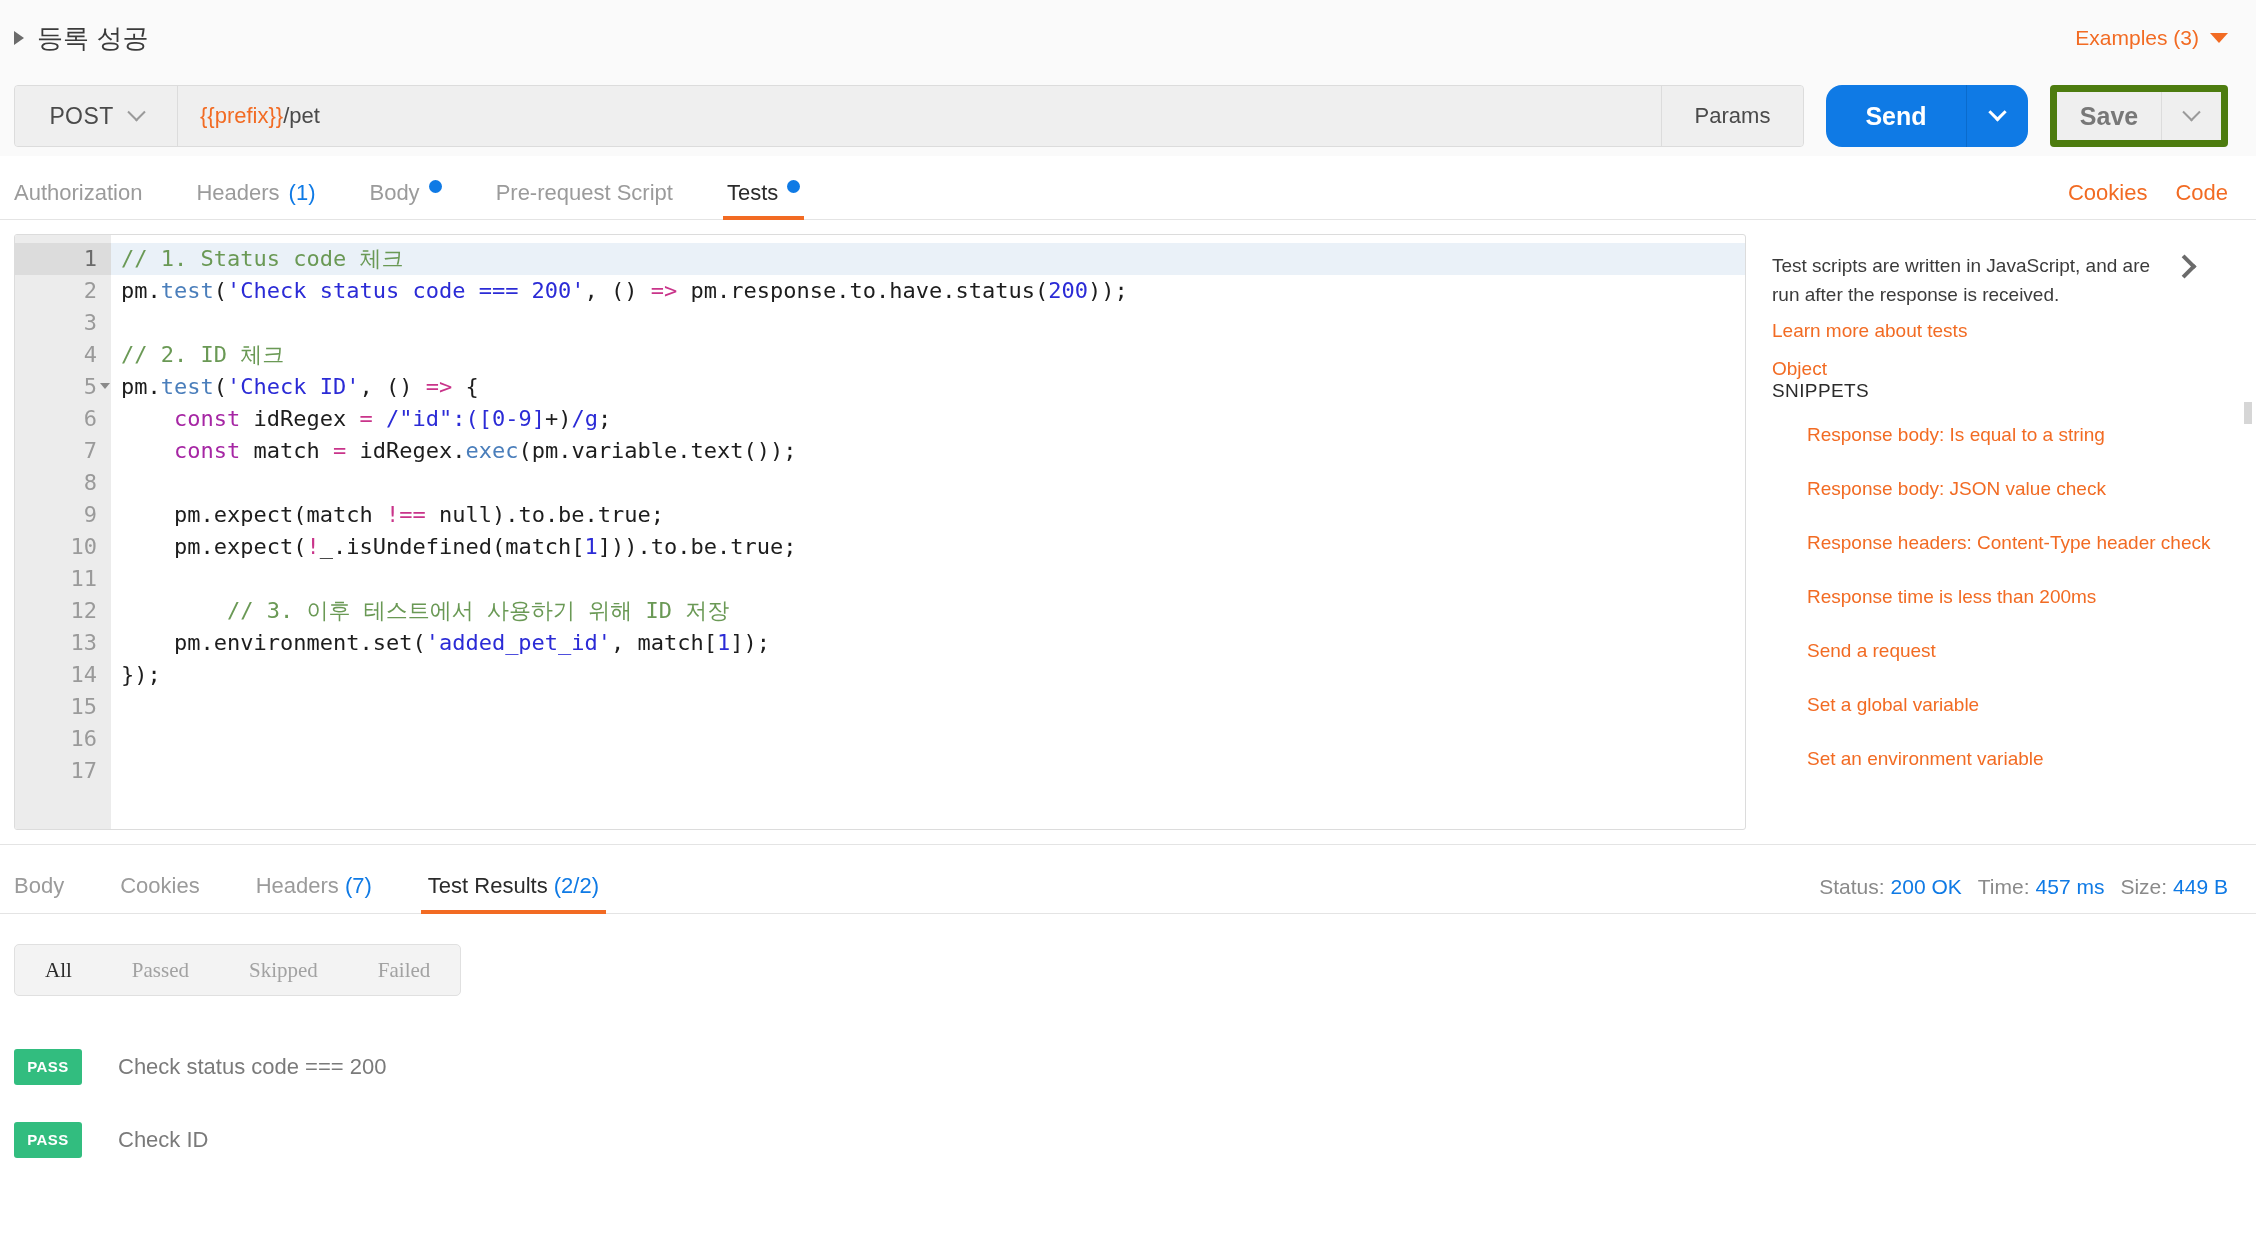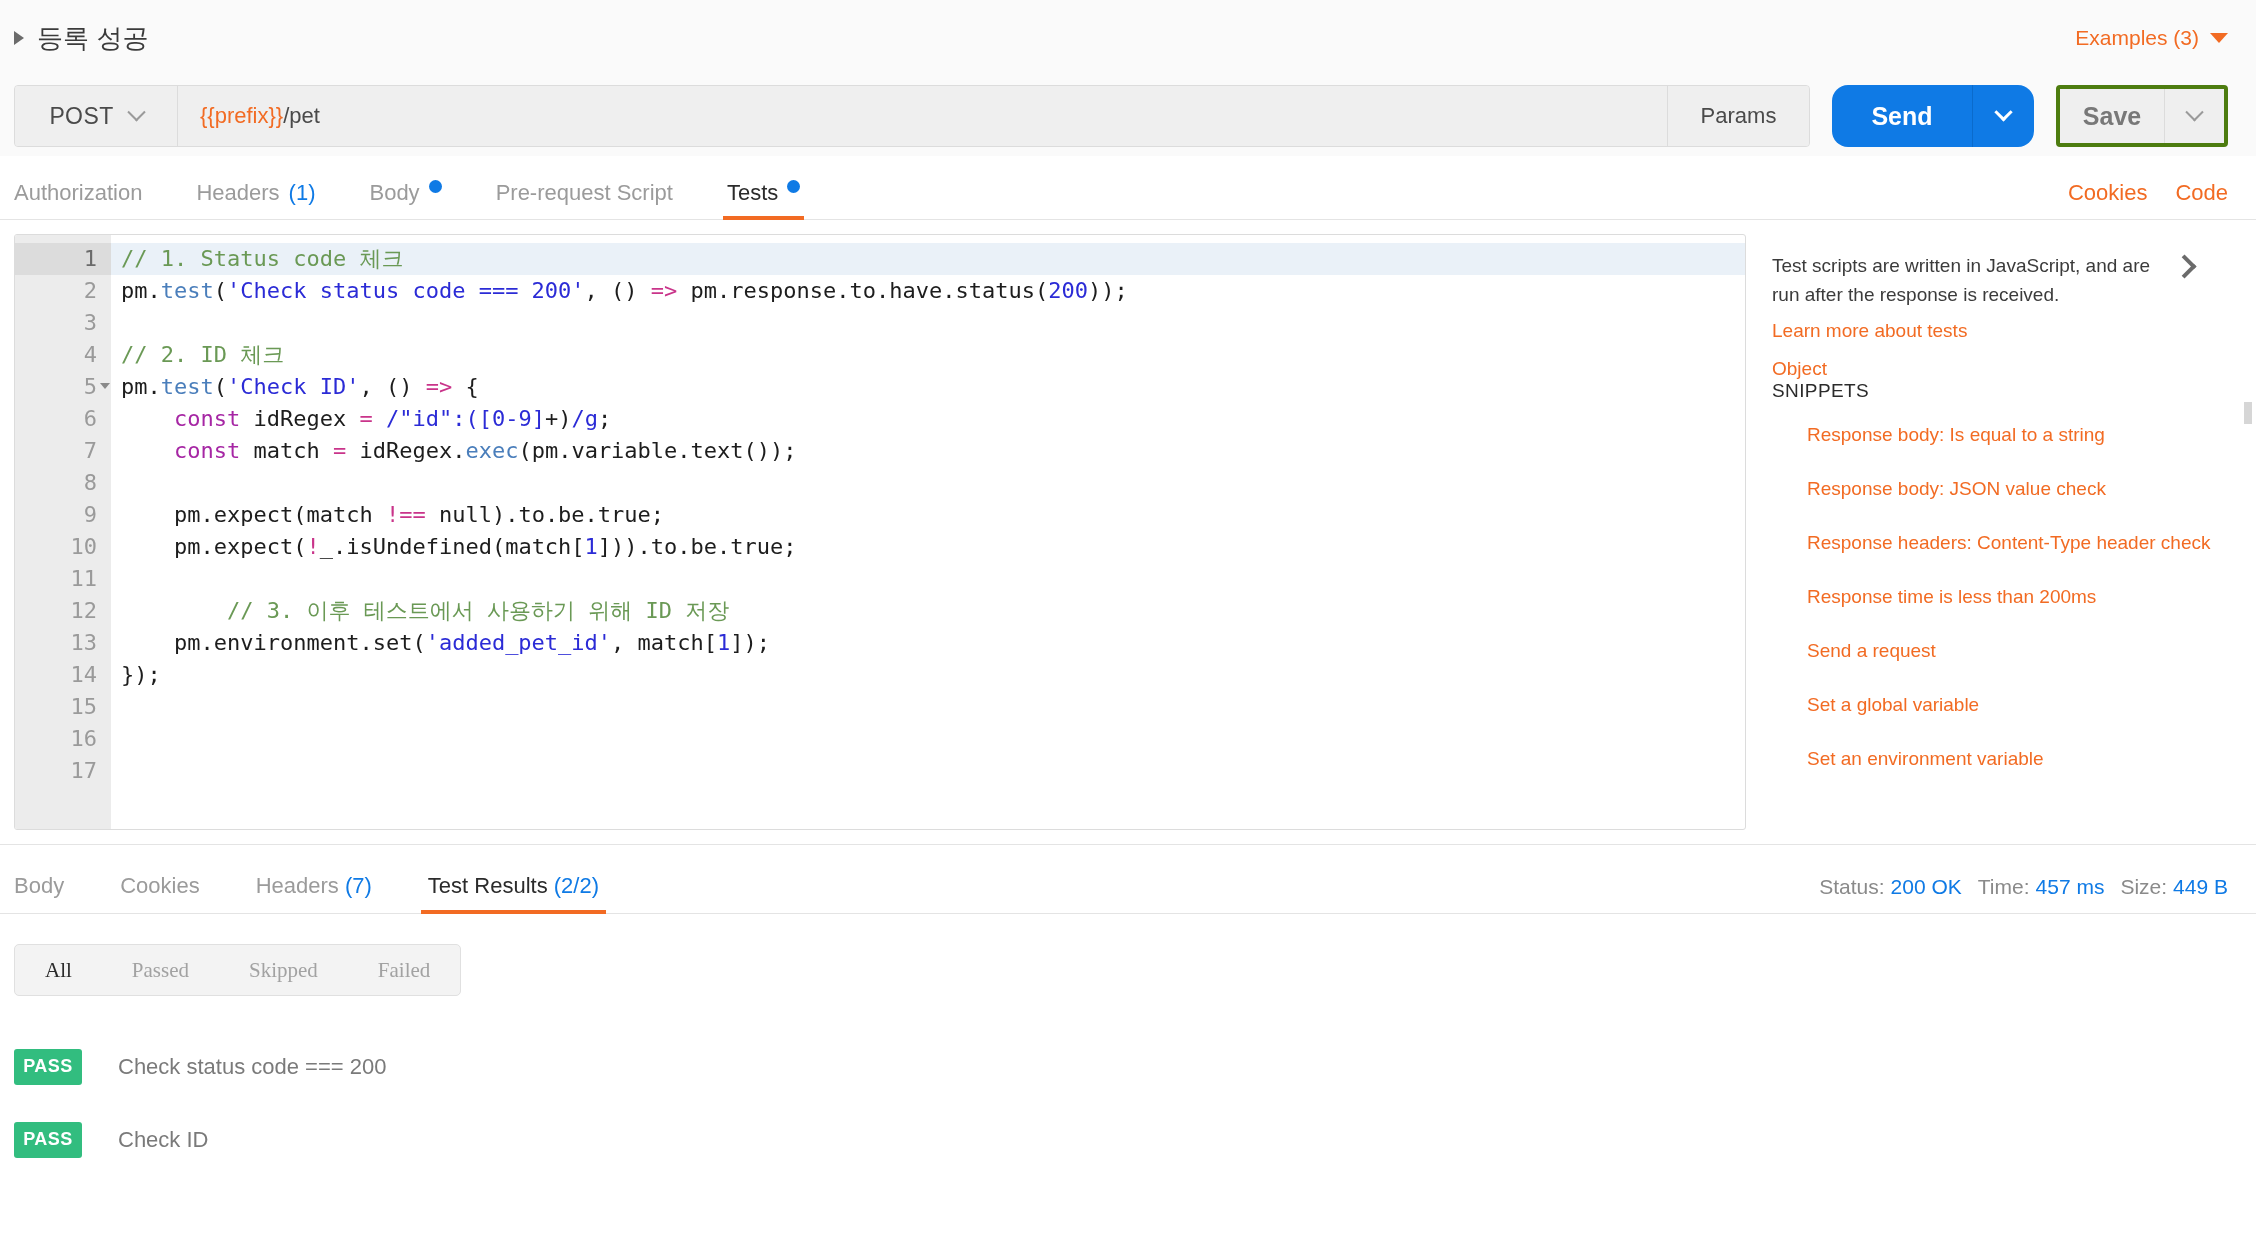--- a/index.html
+++ b/index.html
@@ -147,21 +147,21 @@
     width: 13px; height: 13px;
     border-right: 3px solid #fff;
     border-bottom: 3px solid #fff;
     transform: rotate(45deg) translate(-3px,-3px);
   }
   .save-group {
     display: flex;
     align-self: center;
     height: 62px;
     margin-left: 22px;
-    border: 4px solid #4d7c0f;
+    border: 7px solid #4d7c0f;
     border-radius: 4px;
     overflow: hidden;
     background: #efefef;
   }
   .save-btn {
     width: 104px;
     display: flex; align-items: center; justify-content: center;
     font-size: 25px;
     font-weight: bold;
     color: #787878;
@@ -426,21 +426,21 @@
   .results { padding: 34px 0 0 14px; }
   .result-row {
     display: flex;
     align-items: center;
     height: 73px;
   }
   .pass-badge {
     width: 68px; height: 36px;
     background: #32bd7f;
     color: #fff;
-    font-size: 18px;
+    font-size: 15px;
     font-weight: bold;
     letter-spacing: .5px;
     display: flex; align-items: center; justify-content: center;
     border-radius: 3px;
     flex: 0 0 auto;
   }
   .result-name {
     margin-left: 36px;
     font-size: 22px;
     color: #7a7a7a;

